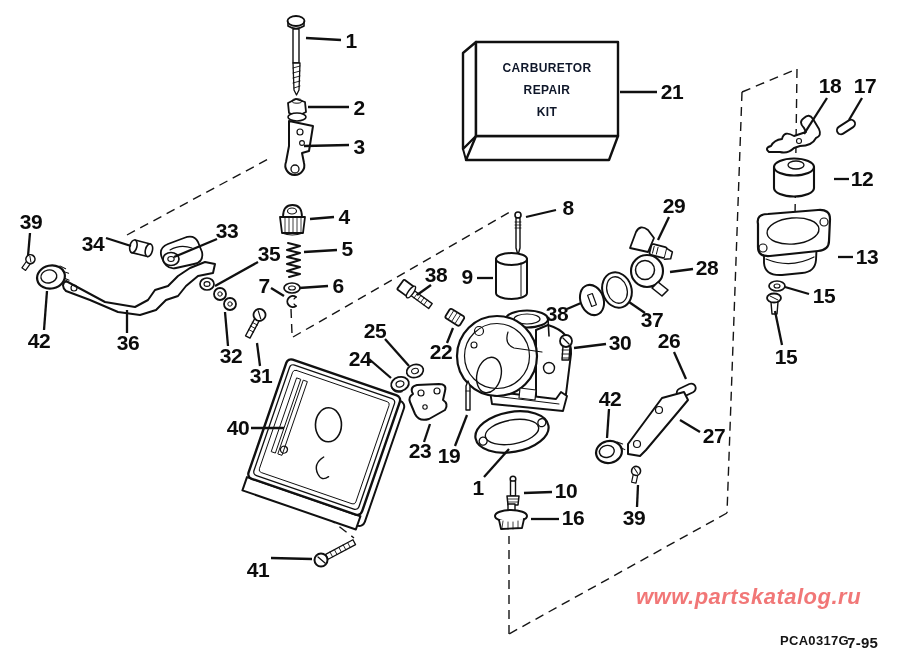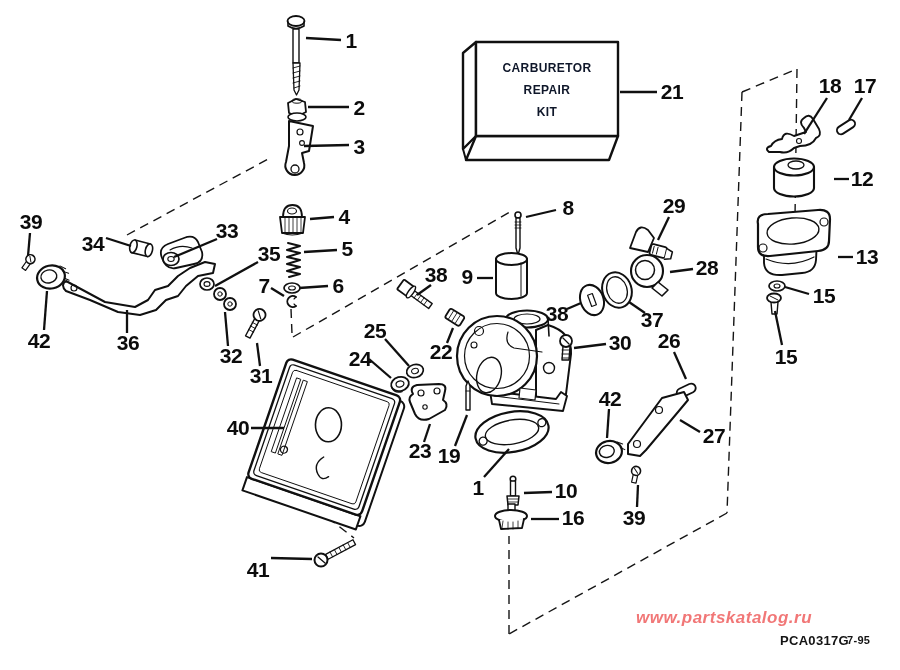--- a/index.html
+++ b/index.html
@@ -10,24 +10,24 @@
   .ink{stroke:#101010;fill:none;stroke-linecap:round;stroke-linejoin:round;}
   .fillw{fill:#ffffff;}
   .dash{stroke:#151515;stroke-width:1.4;stroke-dasharray:9 6;fill:none;}
   .leader{stroke:#101010;stroke-width:2.3;}
   #callout-layer{position:absolute;left:0;top:0;width:900px;height:670px;pointer-events:none;}
   .callout{position:absolute;transform:translate(-50%,-50%);font-weight:700;font-size:21px;
            color:#0c0c0c;white-space:nowrap;letter-spacing:-0.5px;}
   #kit-text{position:absolute;left:477px;top:49px;width:140px;height:82px;display:flex;
             flex-direction:column;justify-content:center;align-items:center;text-align:center;
             font-weight:700;font-size:12px;line-height:22px;letter-spacing:0.4px;color:#0f172a;}
-  #watermark{position:absolute;left:636px;top:608px;font-size:17px;font-weight:700;
+  #watermark{position:absolute;left:636px;top:584px;font-size:22px;font-weight:700;
              font-style:italic;letter-spacing:0.5px;opacity:0.85;text-align:right;}
   #footer-code{position:absolute;left:780px;top:633px;font-size:13px;font-weight:700;color:#141414;letter-spacing:0.3px;}
-  #footer-rev{position:absolute;left:847px;top:634px;font-size:11px;font-weight:700;color:#141414;letter-spacing:0.3px;}
+  #footer-rev{position:absolute;left:847px;top:634px;font-size:15px;font-weight:700;color:#141414;letter-spacing:0.3px;}
 </style>
 </head>
 <body>
 
 <div id="stage">
 
   <svg id="art" width="900" height="670" viewBox="0 0 900 670">
 
     <g>
       <path class="dash" d="M127,235 L272,157"></path>

